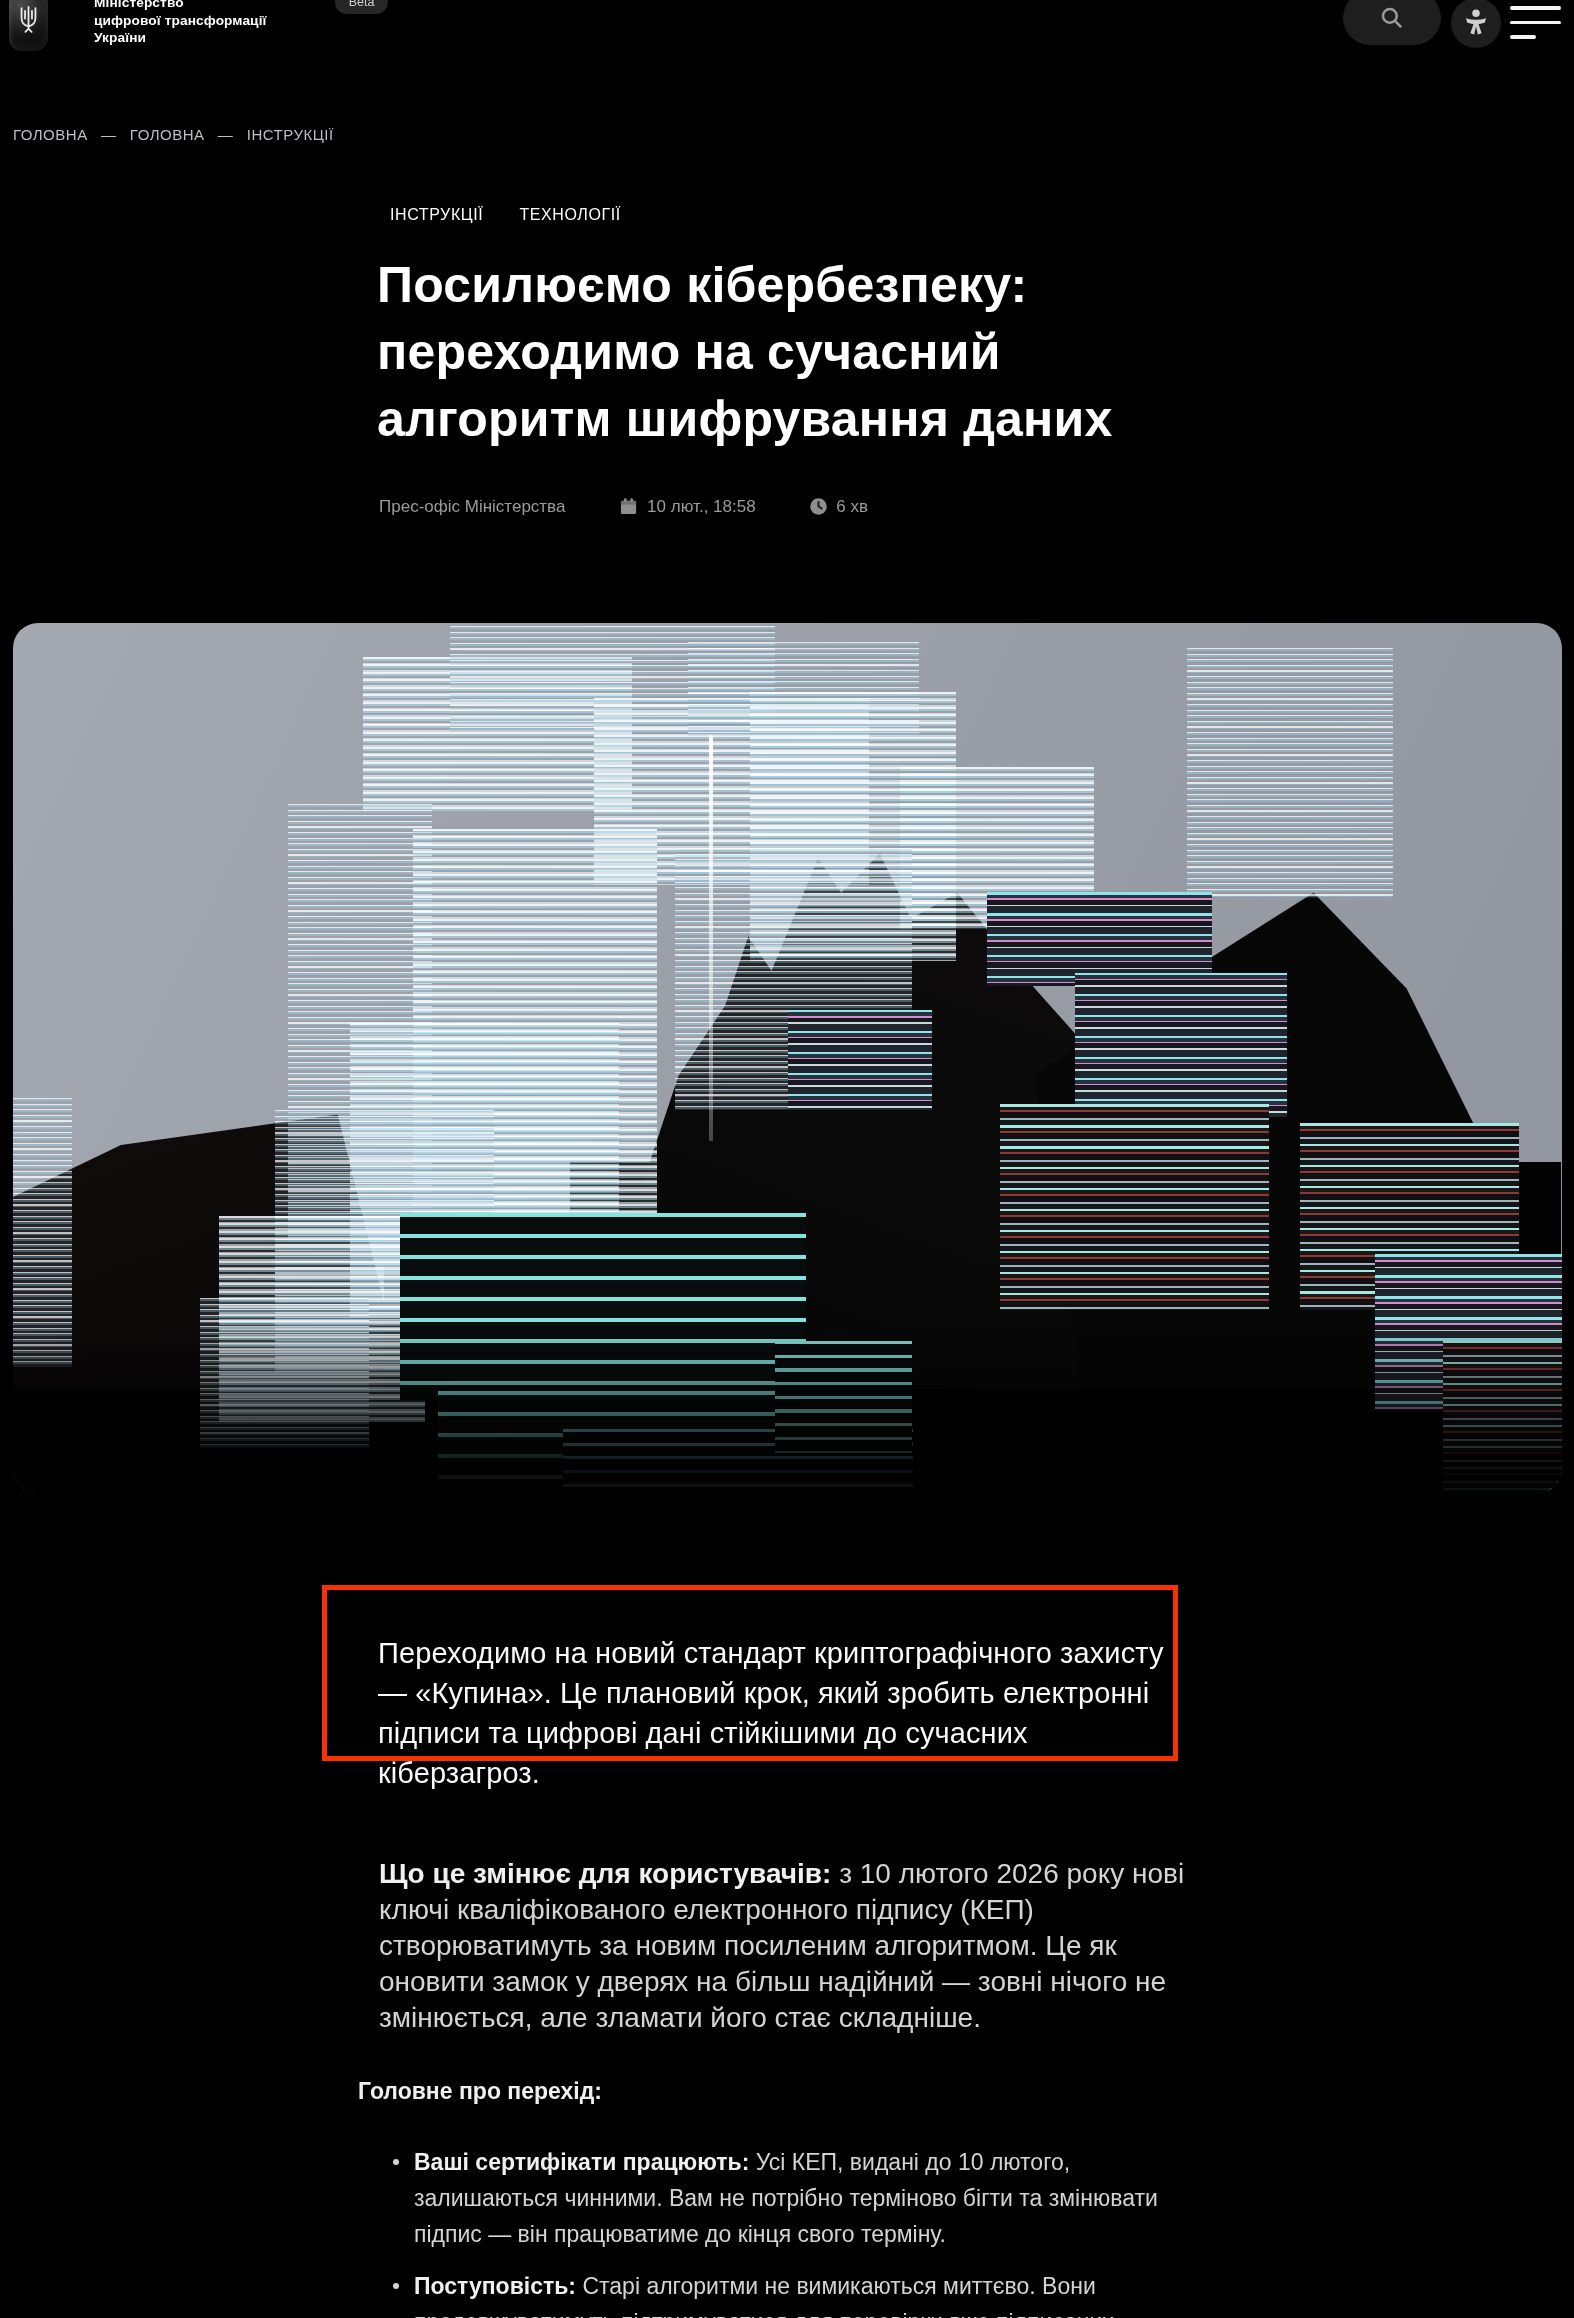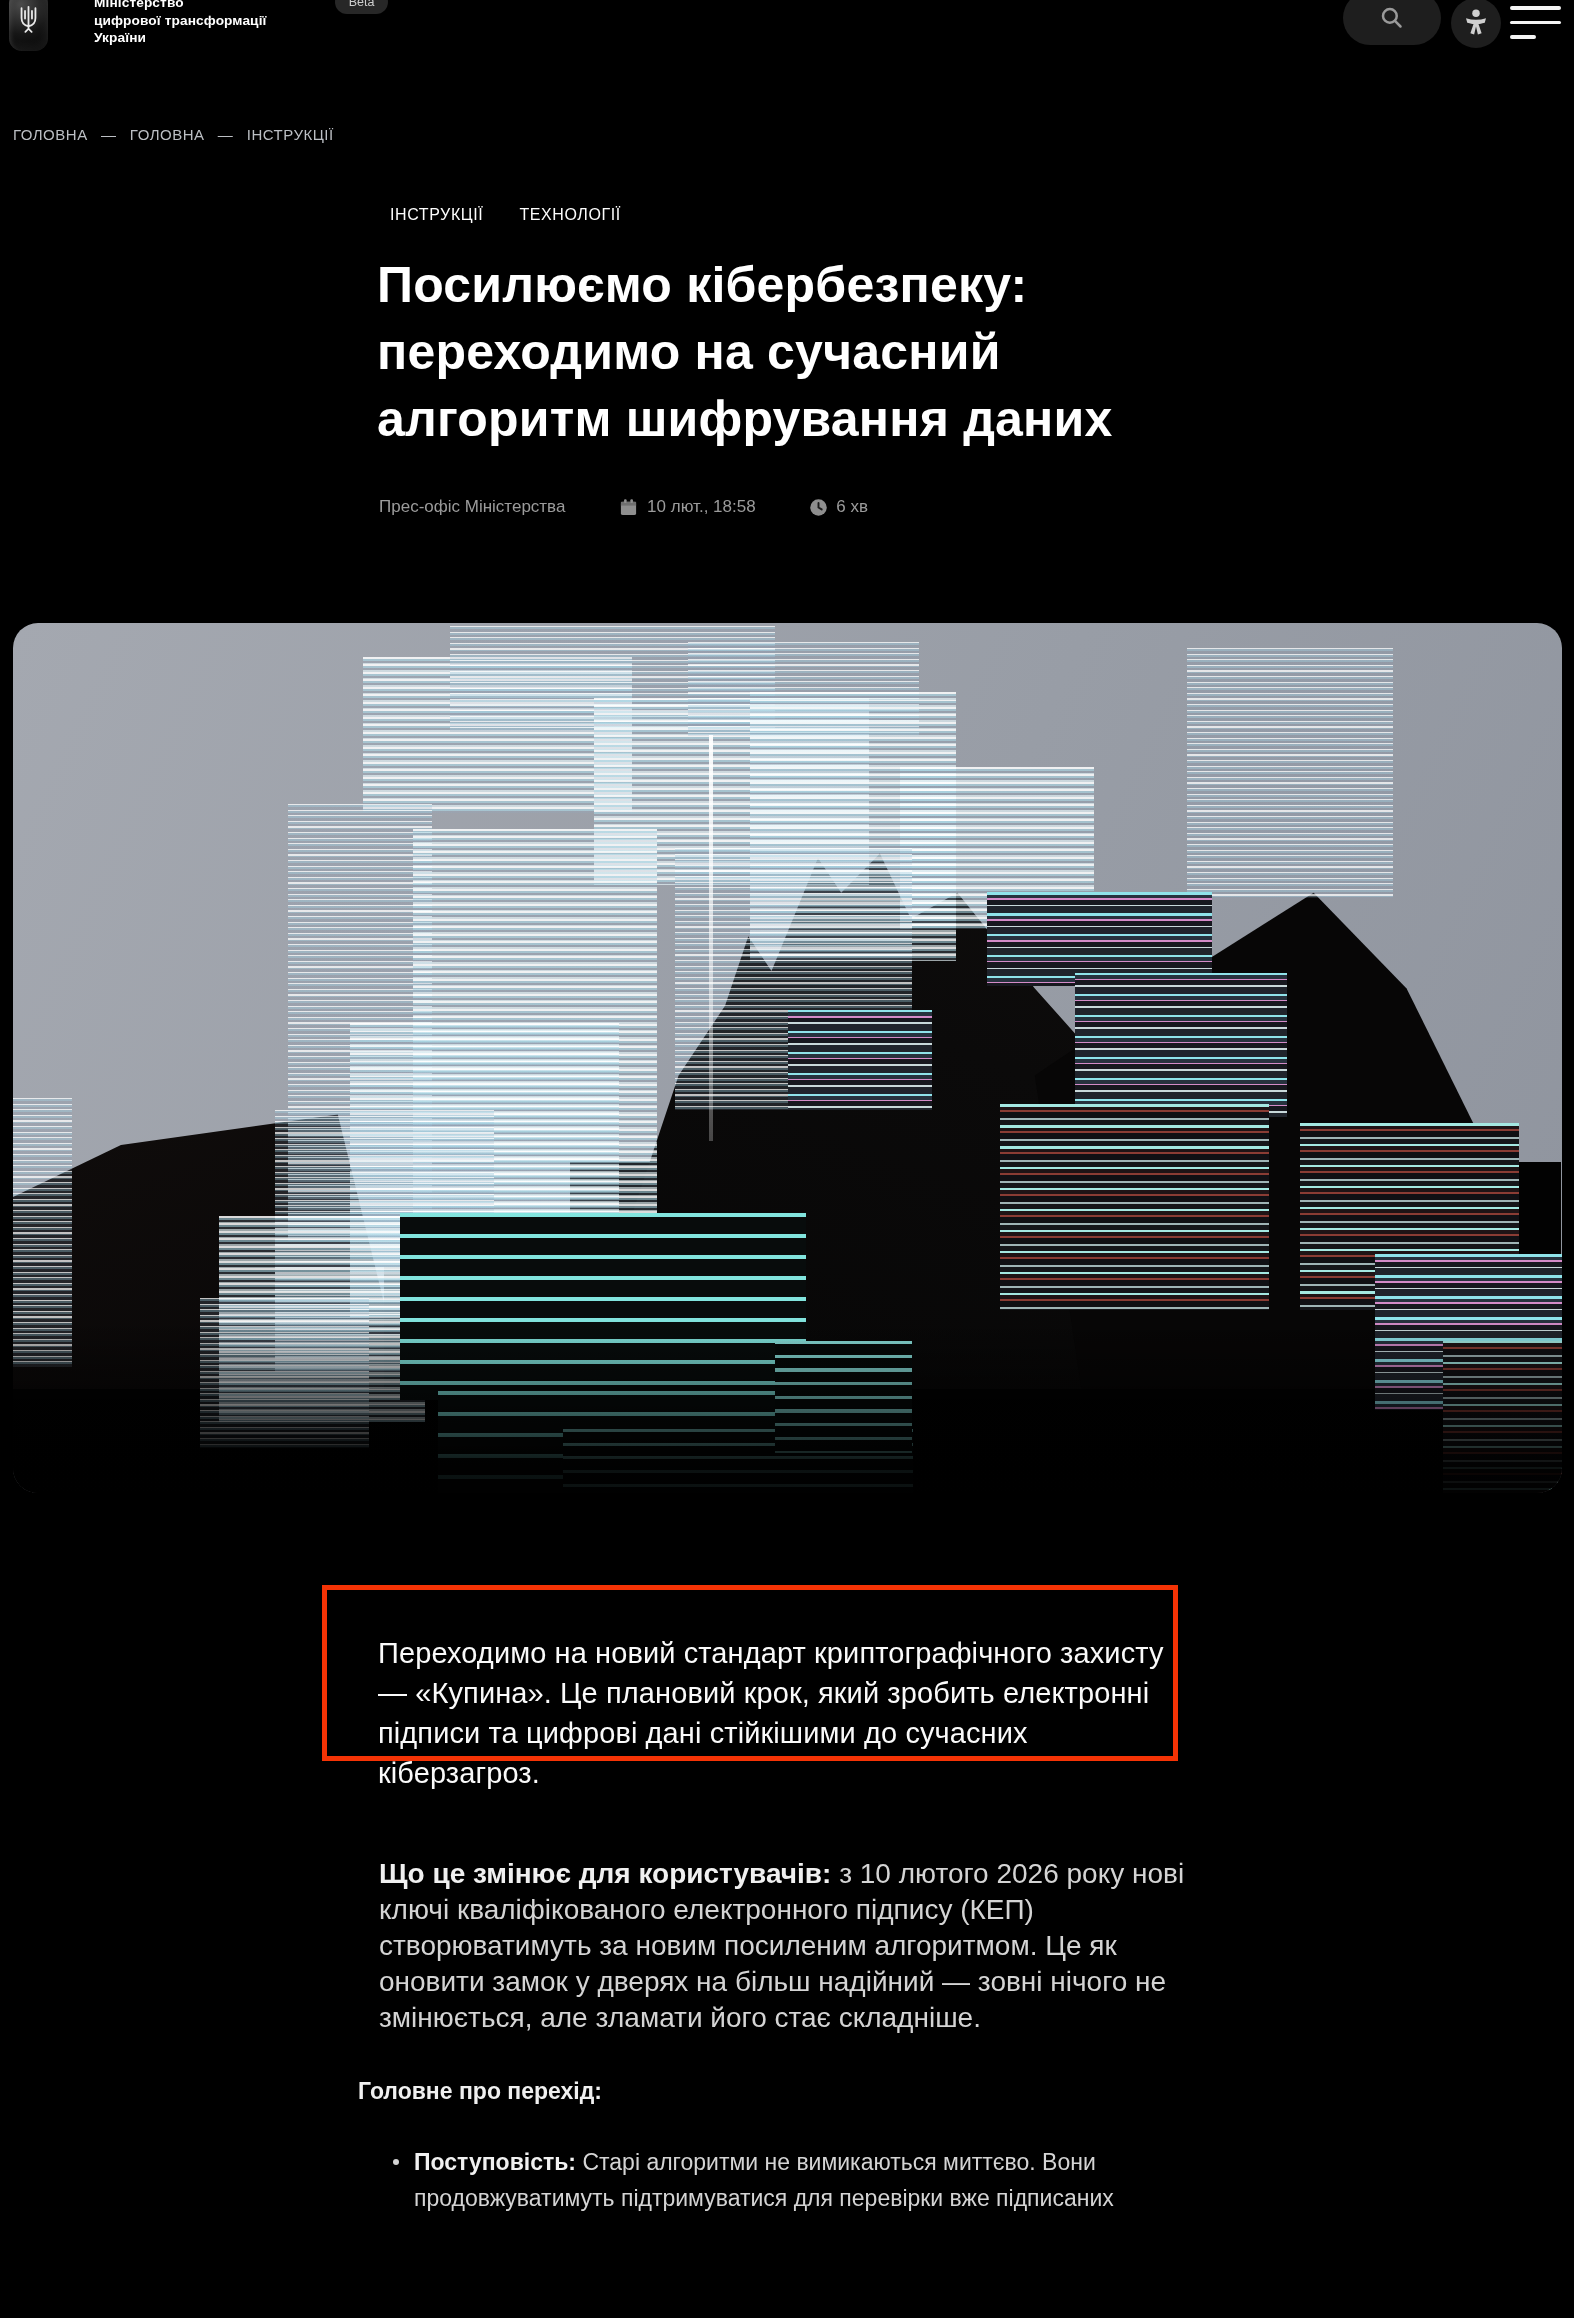--- a/index.html
+++ b/index.html
@@ -32,21 +32,21 @@
   .crumbs .sep { margin:0 8.7px; color:#bcbfc4; }
 
   
   .tags { position:absolute; left:390px; top:206px; font-size:16px; letter-spacing:0.6px; color:#fdfdfd; }
   .tags span { margin-right:31px; }
   .title { position:absolute; left:377px; top:252px; width:762px; font-size:50px; line-height:67px;
     font-weight:700; color:#ffffff; letter-spacing:0.2px; }
   .meta { position:absolute; left:379px; top:497px; display:flex; align-items:center;
     font-size:17px; color:#9b9b9b;gap:28px; }
   .meta .author { margin-right:26px; }
-  .meta .m-item { display:flex; align-items:flex-end; margin-right:25px; }
+  .meta .m-item { display:flex; align-items:flex-start; margin-right:25px; }
   .meta svg { margin-right:8.7px; }
 
   
   .hero { position:absolute; left:12.5px; top:623px; width:1549px; height:870px;
     border-radius:25px; overflow:hidden; background:linear-gradient(115deg,#a4a8b0 0%, #989da6 55%, #8f949e 100%); }
   .hero .shape { position:absolute; }
   .mtn-main { left:0; top:0; width:100%; height:100%;
     background:linear-gradient(200deg,#15110f 0%, #0b0a0a 45%, #040404 100%);
     clip-path:polygon(34% 100%, 43% 52%, 46% 44%, 47.5% 36%, 49% 40%, 52% 27%, 53.5% 31%, 56% 26.5%, 58% 34%, 61% 31%, 66% 42%, 71% 52%, 78% 100%); }
   .mtn-right { left:0; top:0; width:100%; height:100%; background:#070606;
@@ -213,15 +213,16 @@
 
 <div class="quote-box">
   <div class="quote-text">Переходимо на новий стандарт криптографічного захисту — «Купина». Це плановий крок, який зробить електронні підписи та цифрові дані стійкішими до&nbsp;сучасних кіберзагроз.</div>
 </div>
 
 <p class="para1"><b>Що це змінює для користувачів:</b> <span>з 10 лютого 2026 року нові ключі кваліфікованого електронного підпису (КЕП) створюватимуть за новим посиленим алгоритмом. Це як оновити замок у дверях на більш надійний — зовні нічого не змінюється, але зламати його стає складніше.</span></p>
 
 <h2 class="subhead">Головне про перехід:</h2>
 
 <ul class="bullets">
+  <li><b>Ваші сертифікати працюють:</b> <span>Усі КЕП, видані до 10 лютого, залишаються чинними. Вам не потрібно терміново бігти та змінювати підпис — він працюватиме до кінця свого терміну.</span></li>
   <li><b>Поступовість:</b> <span>Старі алгоритми не вимикаються миттєво. Вони продовжуватимуть підтримуватися для перевірки вже підписаних</span></li>
 </ul>
 
 
 </body></html>

